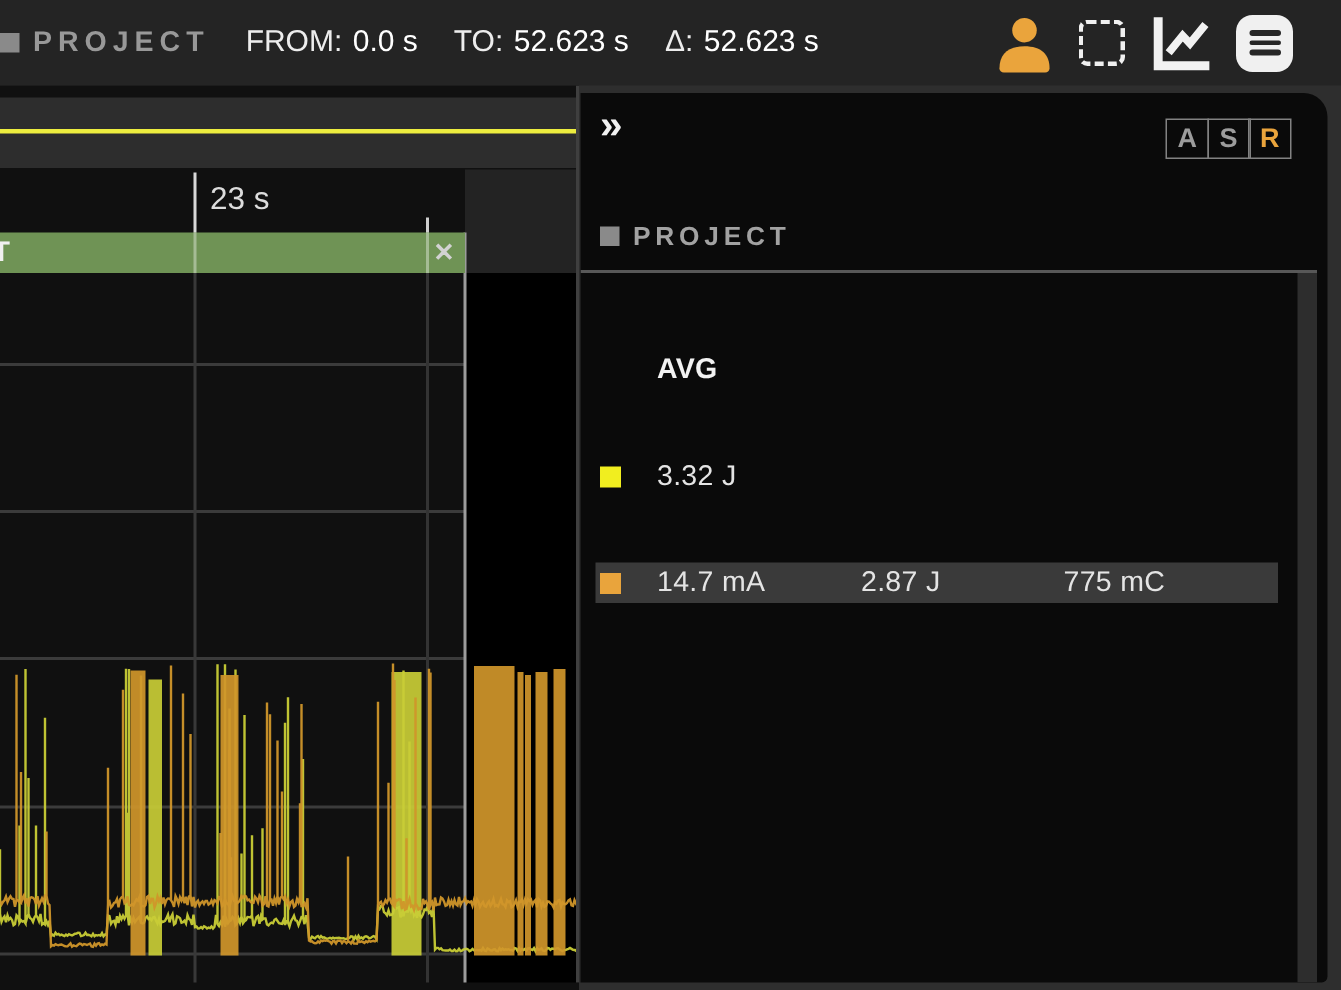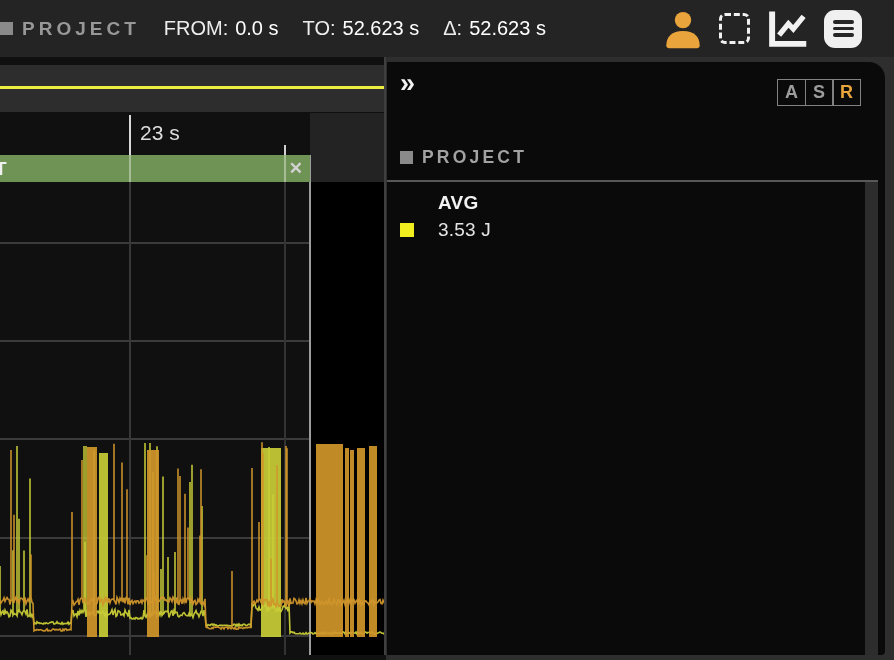--- a/index.html
+++ b/index.html
@@ -67,21 +67,21 @@
   #panel-subtitle { position:absolute; left:13px; top:85px; display:flex; align-items:center; }
   #panel-subtitle .sq { width:13px; height:13px; background:#8a8a8a; }
   #panel-subtitle .txt { color:#a2a2a2; font-weight:bold; font-size:17.5px;
                          letter-spacing:3.2px; margin-left:9px; }
   #panel-divider { position:absolute; left:0; top:118px; width:491px; height:1.5px;
                    background:#585858; }
   #panel-scrollbar { position:absolute; left:478px; top:120px; width:13px; height:473px;
                      background:#2d2d2d; cursor:pointer; }
   #stats-table { position:absolute; left:10px; top:127px; width:455px; }
   .trow { display:flex; align-items:center; height:27px; color:#e4e4e4; font-size:19px;
-          letter-spacing:.2px; }
+          letter-spacing:.2px;margin-top:44px; }
   .trow.thead { font-weight:bold; color:#f2f2f2; }
   .trow.highlight { background:#3a3a3a; }
   .c0 { width:41px; padding-left:3px; display:flex; align-items:center; }
   .c1 { width:136px; } .c2 { width:135px; } .c3 { flex:1; }
   .swatch { width:14px; height:14px; }
 </style>
 </head>
 <body>
 
 <div id="app">
@@ -192,17 +192,25 @@
 
     <div id="stats-table">
       <div class="trow thead">
         <div class="c0"></div>
         <div class="c1">AVG</div>
       </div>
       <div class="trow">
         <div class="c0">
             <div class="swatch" style="background-color: rgb(241, 238, 31);"></div>
           </div>
-        <div class="c2">3.53 J</div>
+        <div class="c2">3.32 J</div>
+      </div>
+      <div class="trow highlight">
+        <div class="c0">
+            <div class="swatch" style="background-color: rgb(233, 164, 60);"></div>
+          </div>
+        <div class="c1">14.7 mA</div>
+        <div class="c2">2.87 J</div>
+        <div class="c3">775 mC</div>
       </div>
     </div>
   </div>
 </div>
 
 </body></html>

